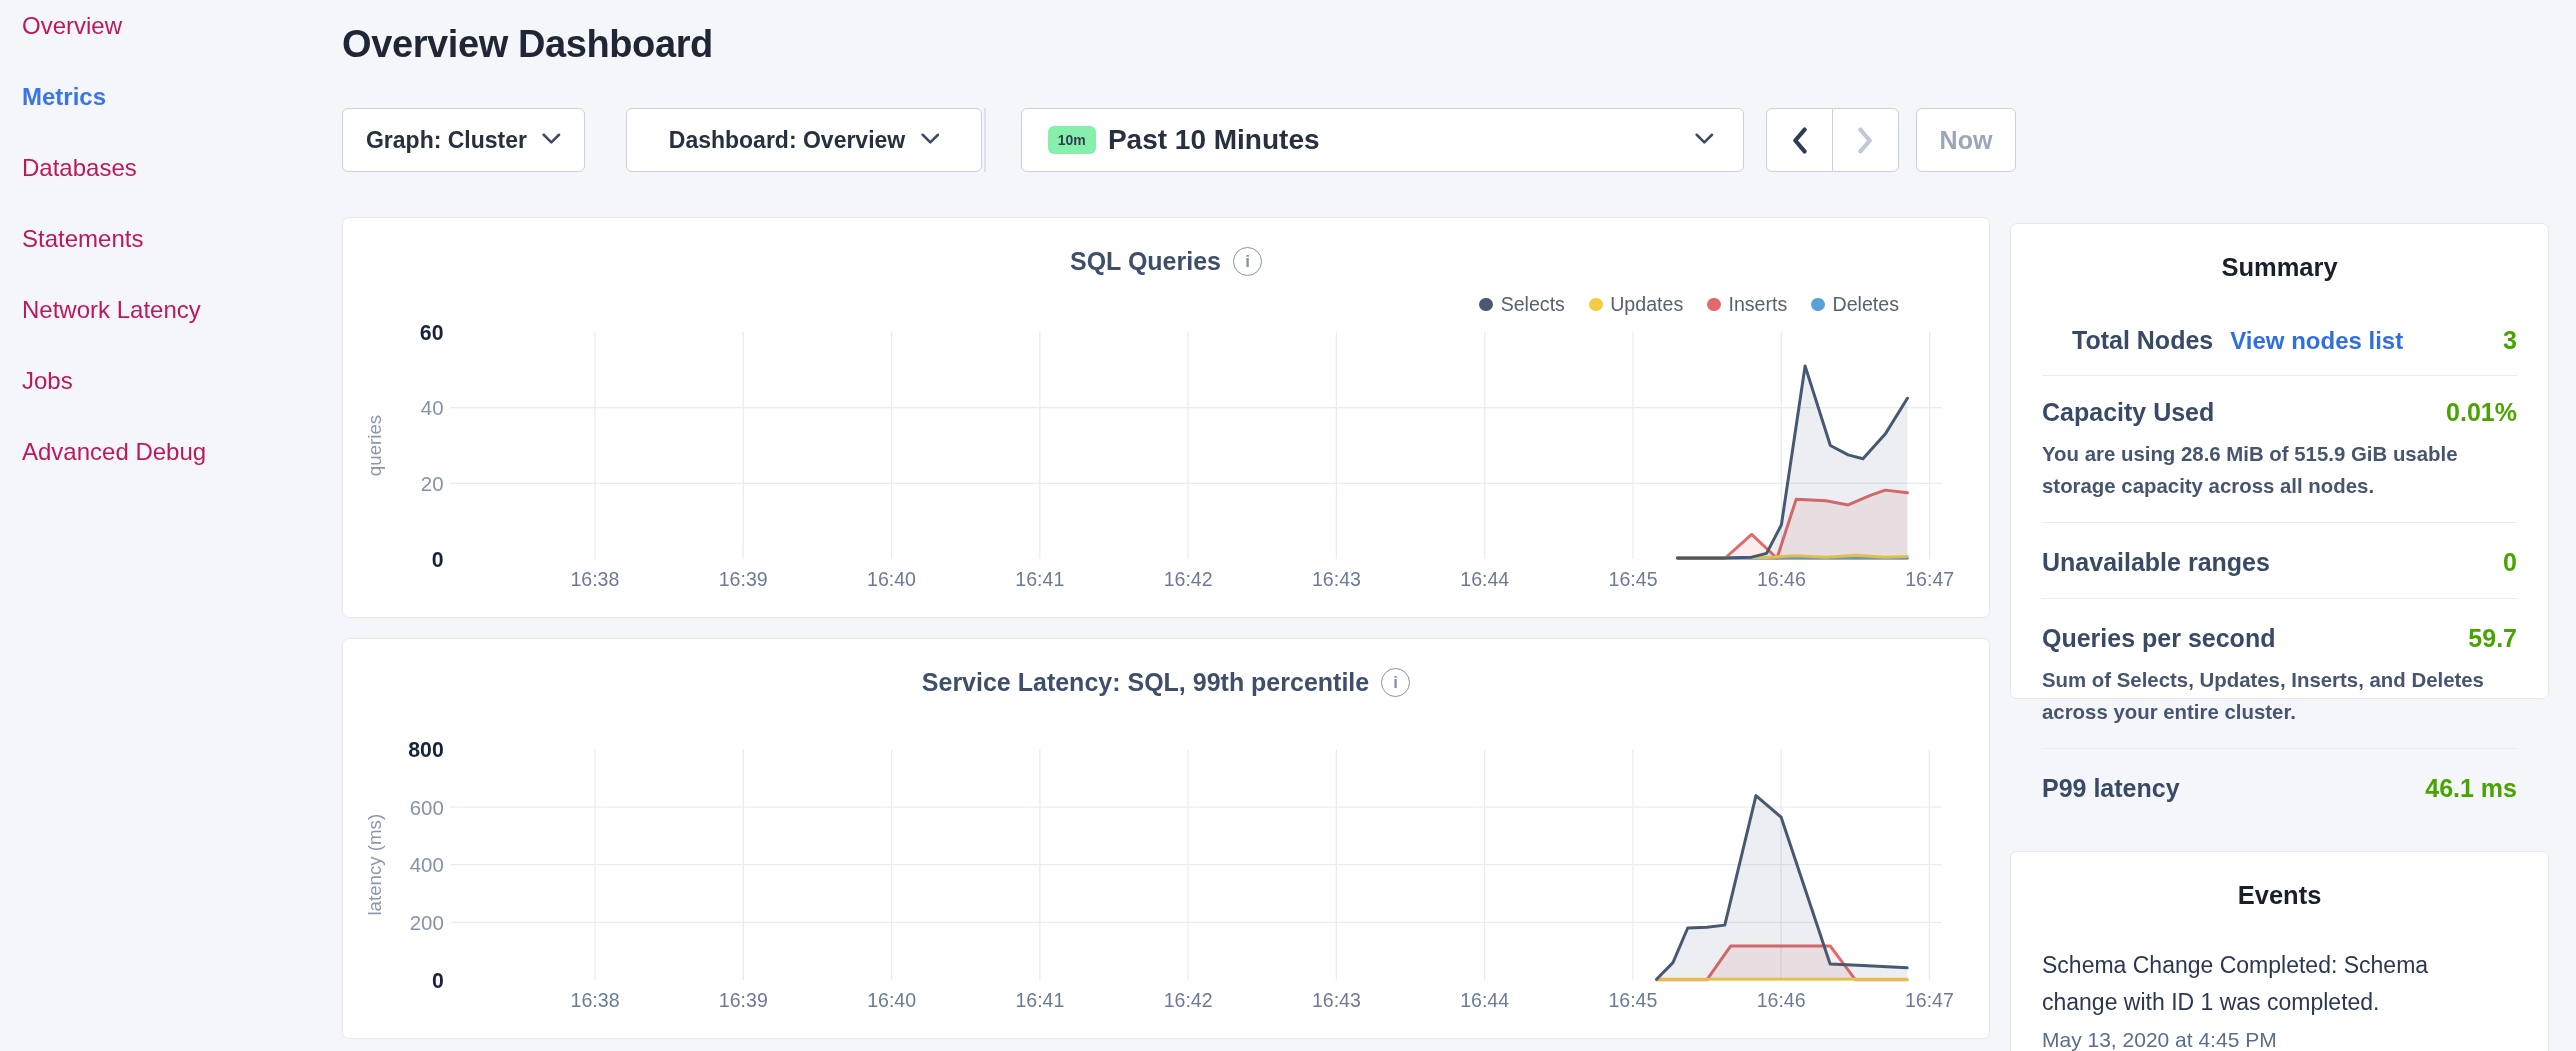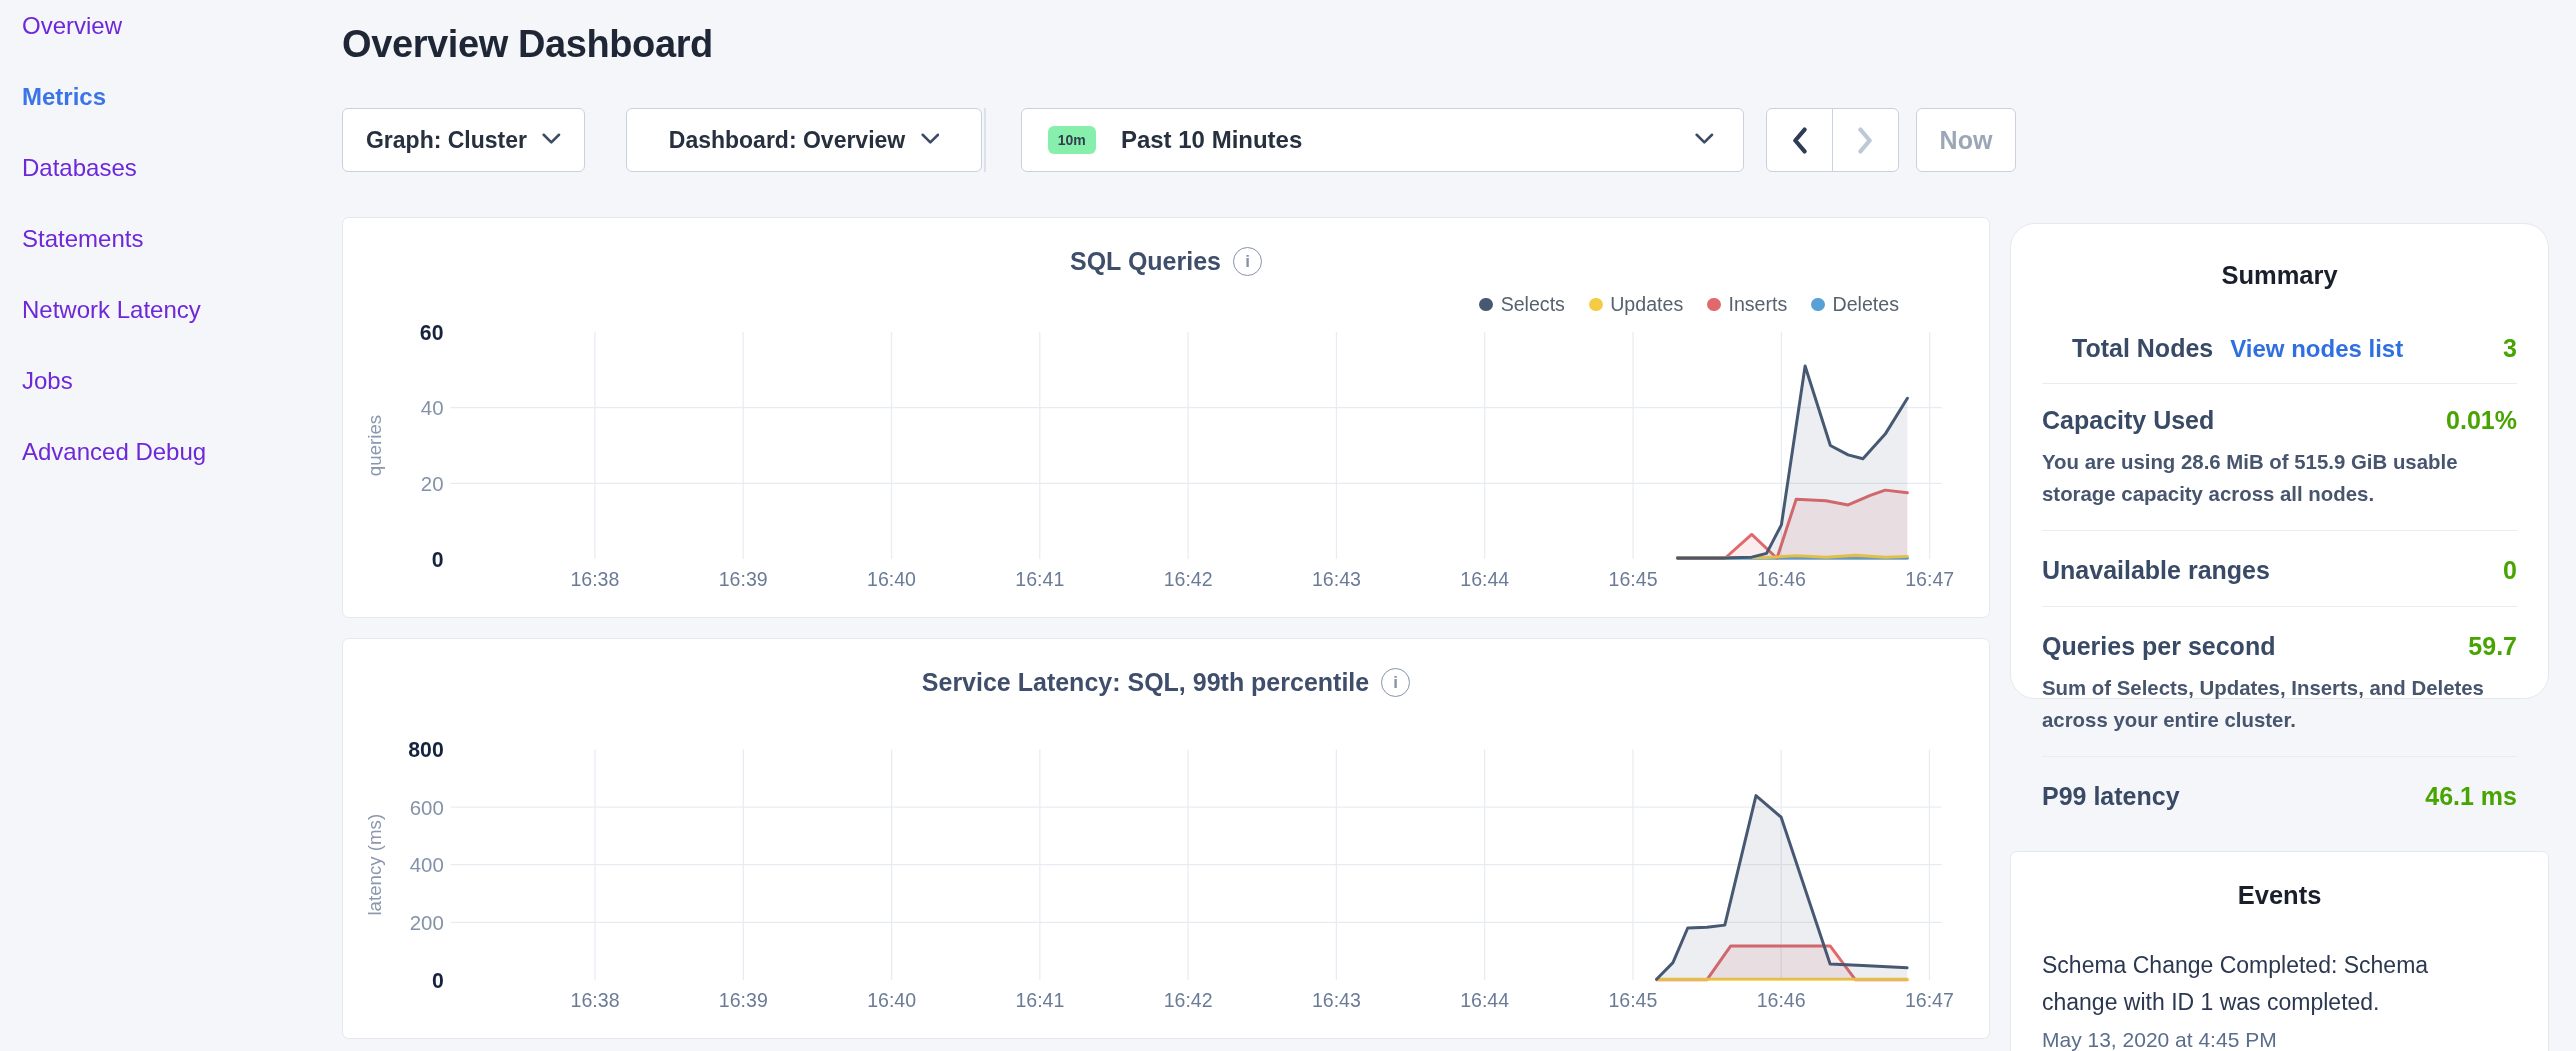--- a/index.html
+++ b/index.html
@@ -5,34 +5,34 @@
   * { margin:0; padding:0; box-sizing:border-box; }
   html,body { width:2576px; height:1051px; overflow:hidden; }
   body {
     position:relative;
     background:#f4f6f9;
     font-family:"Liberation Sans", sans-serif;
     color:#26303f;
   }
   
   .sidebar { position:absolute; left:22px; top:12px; display:flex; flex-direction:column; gap:43px; }
-  .sidebar a { font-size:24px; line-height:28px; color:#6d28d9; text-decoration:none; cursor:pointer; }
+  .sidebar a { font-size:24px; line-height:28px; color:#be185d; text-decoration:none; cursor:pointer; }
   .sidebar a.active { color:#3a74e8; font-weight:700; }
   
   .page-title { position:absolute; left:342px; top:22px; font-size:38px; line-height:44px; font-weight:700; color:#1f2736; letter-spacing:-0.4px; }
   
   .ctl { position:absolute; top:108px; height:64px; background:#fff; border:1.7px solid #c9d1de; border-radius:6px; display:flex; align-items:center; justify-content:center; cursor:pointer; }
   .dd1 { left:342px; width:243px; }
   .dd2 { left:626px; width:356px; }
   .dd-label { font-size:23px; font-weight:700; color:#26303f; }
   .chev { margin-left:15.3px; display:inline-block; }
   .ctl-sep { position:absolute; left:984px; top:108px; width:1.7px; height:64px; background:#dce1ea; }
   .time-box { left:1021px; width:723px; justify-content:flex-start; padding:0 25.5px; }
   .time-badge { background:#86efac; border-radius:6px; padding:6px 10.2px; font-size:14px; font-weight:700; color:#333d4f; }
-  .time-label { margin-left:25px; font-size:24px; font-weight:700; color:#26303f; }
+  .time-label { margin-left:12px; font-size:28px; font-weight:700; color:#26303f; }
   .time-chev { position:absolute; right:29px; }
   .arrow-box { left:1766px; width:133px; padding:0; }
   .arrow-half { width:50%; height:100%; display:flex; align-items:center; justify-content:center; }
   .arrow-div { width:1.7px; height:100%; background:#c9d1de; }
   .now-btn { left:1916px; width:100px; font-size:25px; font-weight:700; color:#9ba7b7; }
   
   .card { position:absolute; background:#fff; border:1.7px solid #e4e8ef; border-radius:6.8px; }
   .chart-card-1 { left:342px; top:217px; width:1648px; height:401px; }
   .chart-card-2 { left:342px; top:638px; width:1648px; height:401px; }
   .chart-head { position:absolute; top:29px; left:0; right:0; display:flex; align-items:center; justify-content:center; gap:12px; }
@@ -42,21 +42,21 @@
   .legend-item { display:flex; align-items:center; gap:7.7px; cursor:pointer; }
   .legend-dot { width:13.6px; height:13.6px; border-radius:50%; display:inline-block; }
   .legend-item span:last-child { font-size:19.6px; color:#56626f; }
   .plot { position:absolute; inset:0; }
   .plot svg { position:absolute; left:0; top:0; }
   text.xt { fill:#6b7b96; font-size:23px; font-family:"Liberation Sans",sans-serif; }
   text.yt { fill:#8492a9; font-size:24px; font-family:"Liberation Sans",sans-serif; }
   text.ytM { fill:#16233e; font-size:25px; font-weight:700; font-family:"Liberation Sans",sans-serif; }
   text.ytitle { fill:#8a97ac; font-size:22px; font-family:"Liberation Sans",sans-serif; }
   
-  .summary-card { left:2010px; top:223px; width:539px; height:476px; padding:8px 31px;border-radius:25px; }
+  .summary-card { left:2010px; top:223px; width:539px; height:476px; padding:0 31px; }
   .events-card { left:2010px; top:851px; width:539px; height:272px; padding:0 31px; }
   .rail-title { margin-top:29px; text-align:center; font-size:25.5px; font-weight:700; color:#191f2b; }
   .sumrow { display:flex; align-items:baseline; }
   .sumrow .lbl { font-size:25px; font-weight:700; color:#394a66; }
   .sumrow .lnk { font-size:24px; font-weight:700; color:#2f6fe0; margin-left:17px; text-decoration:none; cursor:pointer; }
   .sumrow .val { margin-left:auto; font-size:25px; font-weight:700; color:#48a400; }
   .desc { margin-top:10.2px; font-size:20.4px; line-height:32px; color:#47556e;font-weight:bold; }
   hr.div { border:none; border-top:1.7px solid #e9edf2; margin-top:20.4px; }
   .mt52 { margin-top:44px;margin-left:30px; } .mt26 { margin-top:22px; } .mt30 { margin-top:25.5px; }
   .event-text { margin-top:37px; font-size:23px; line-height:37px; color:#2b3850; max-width:408px; }

